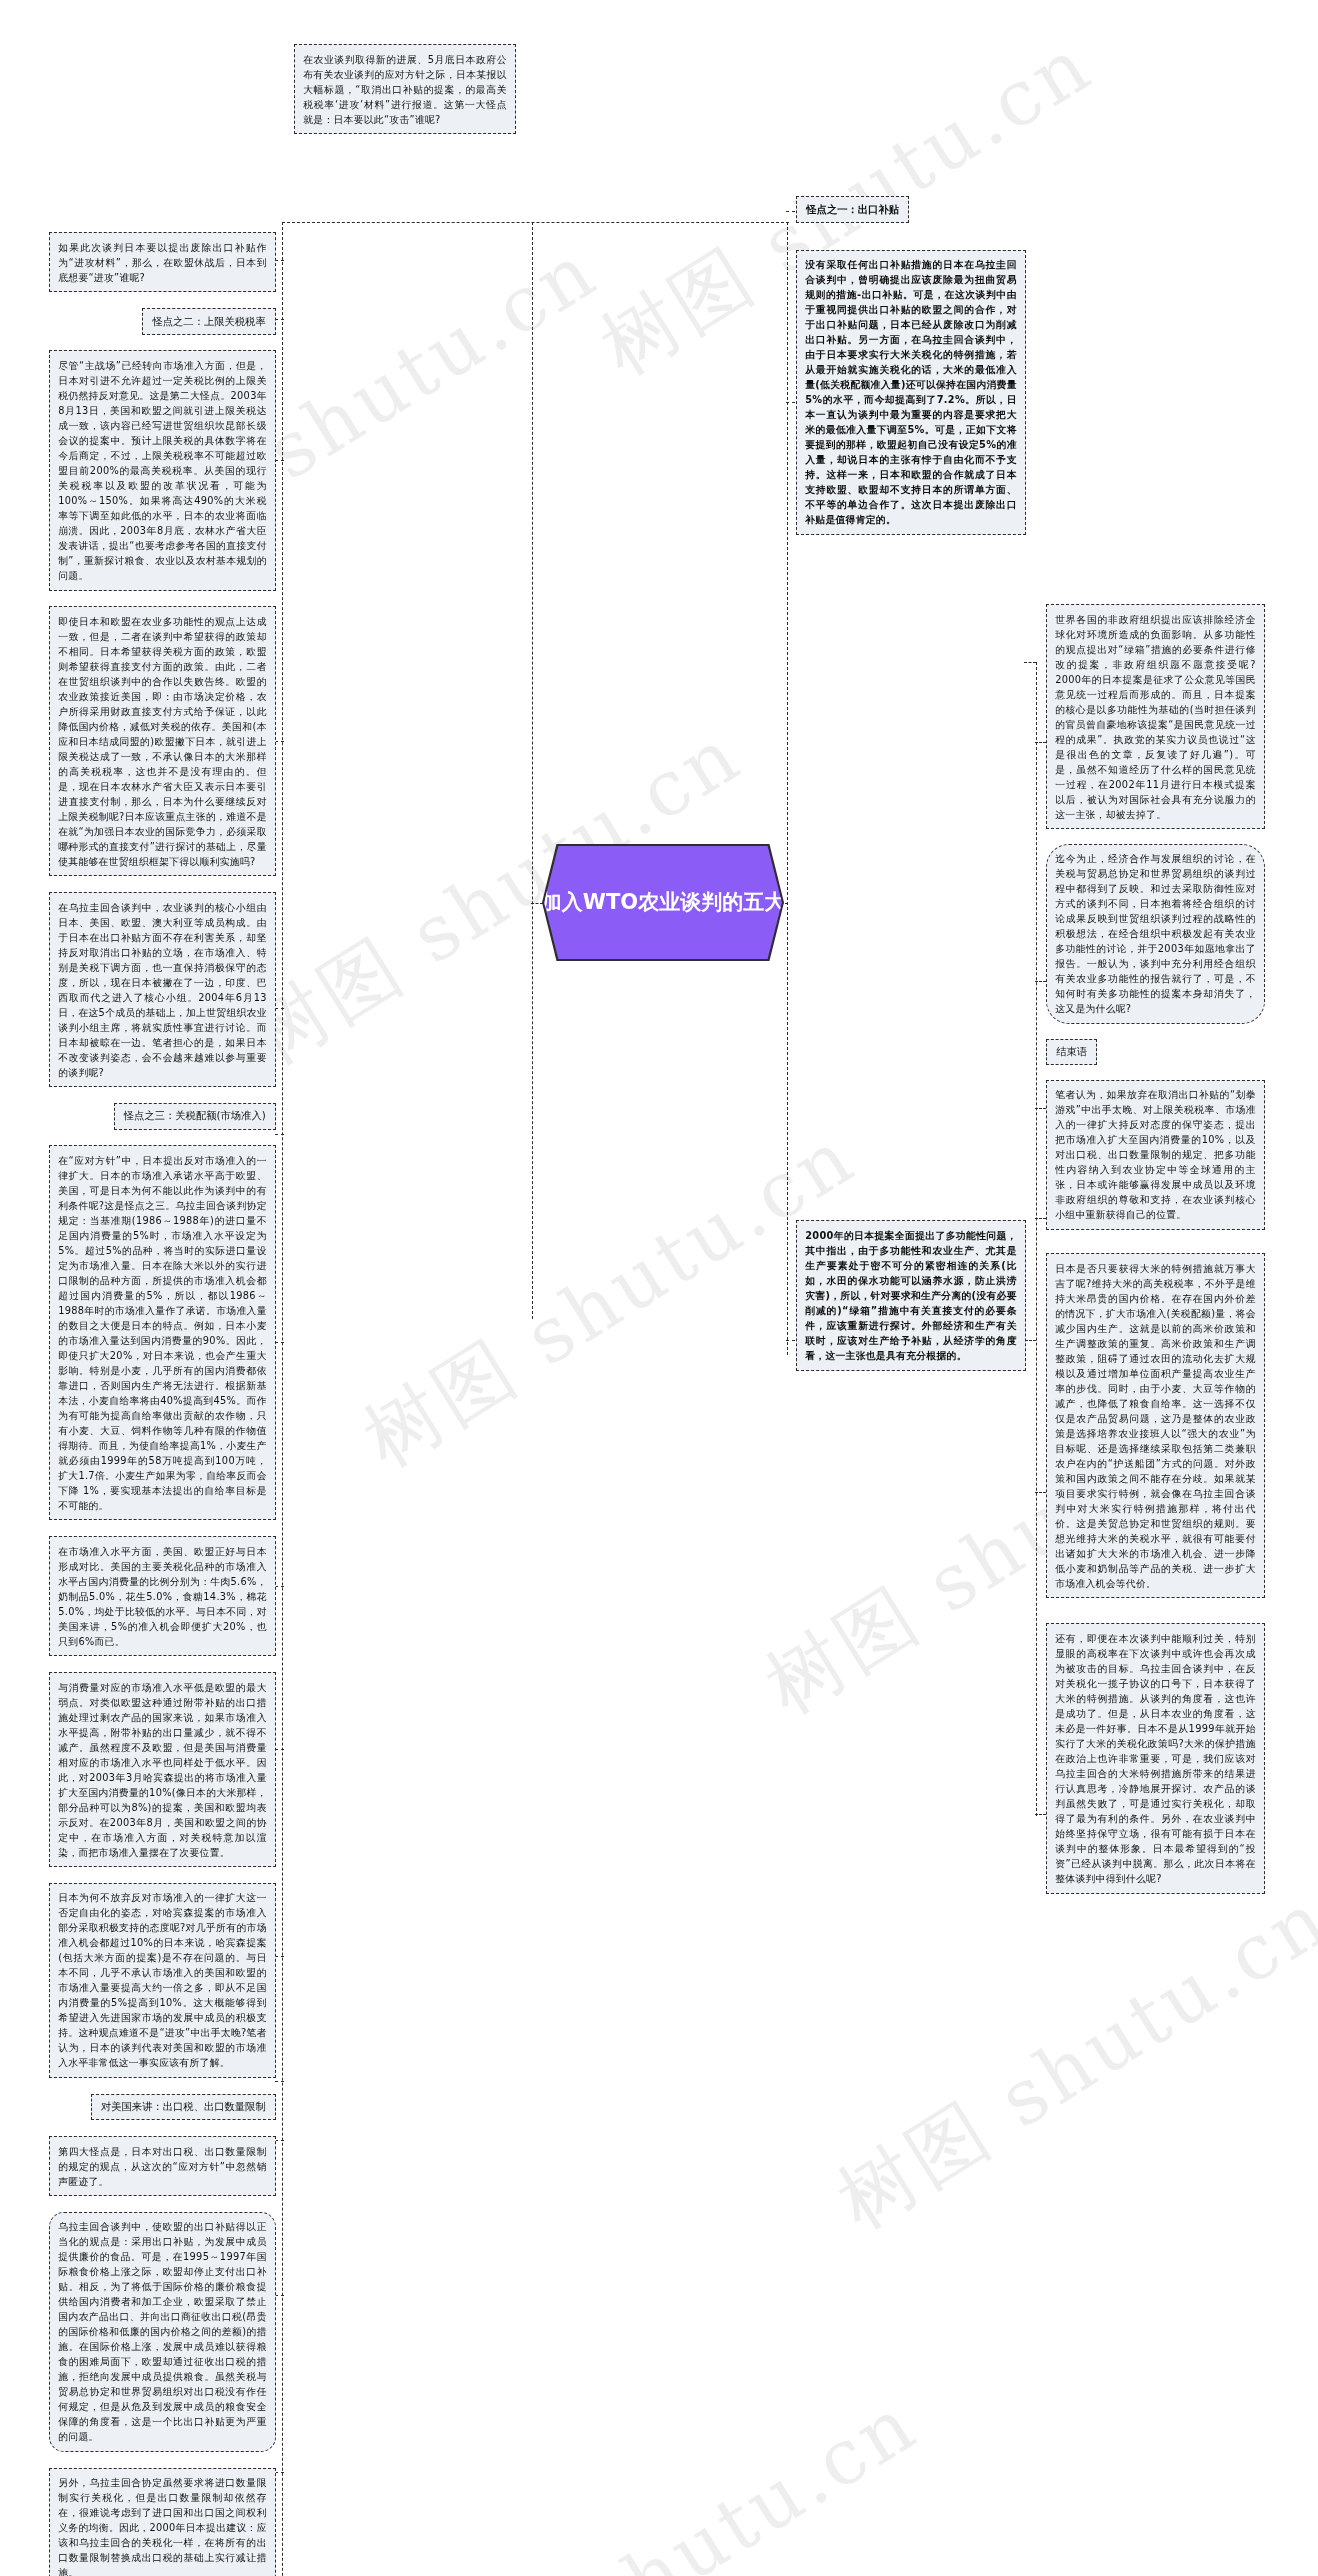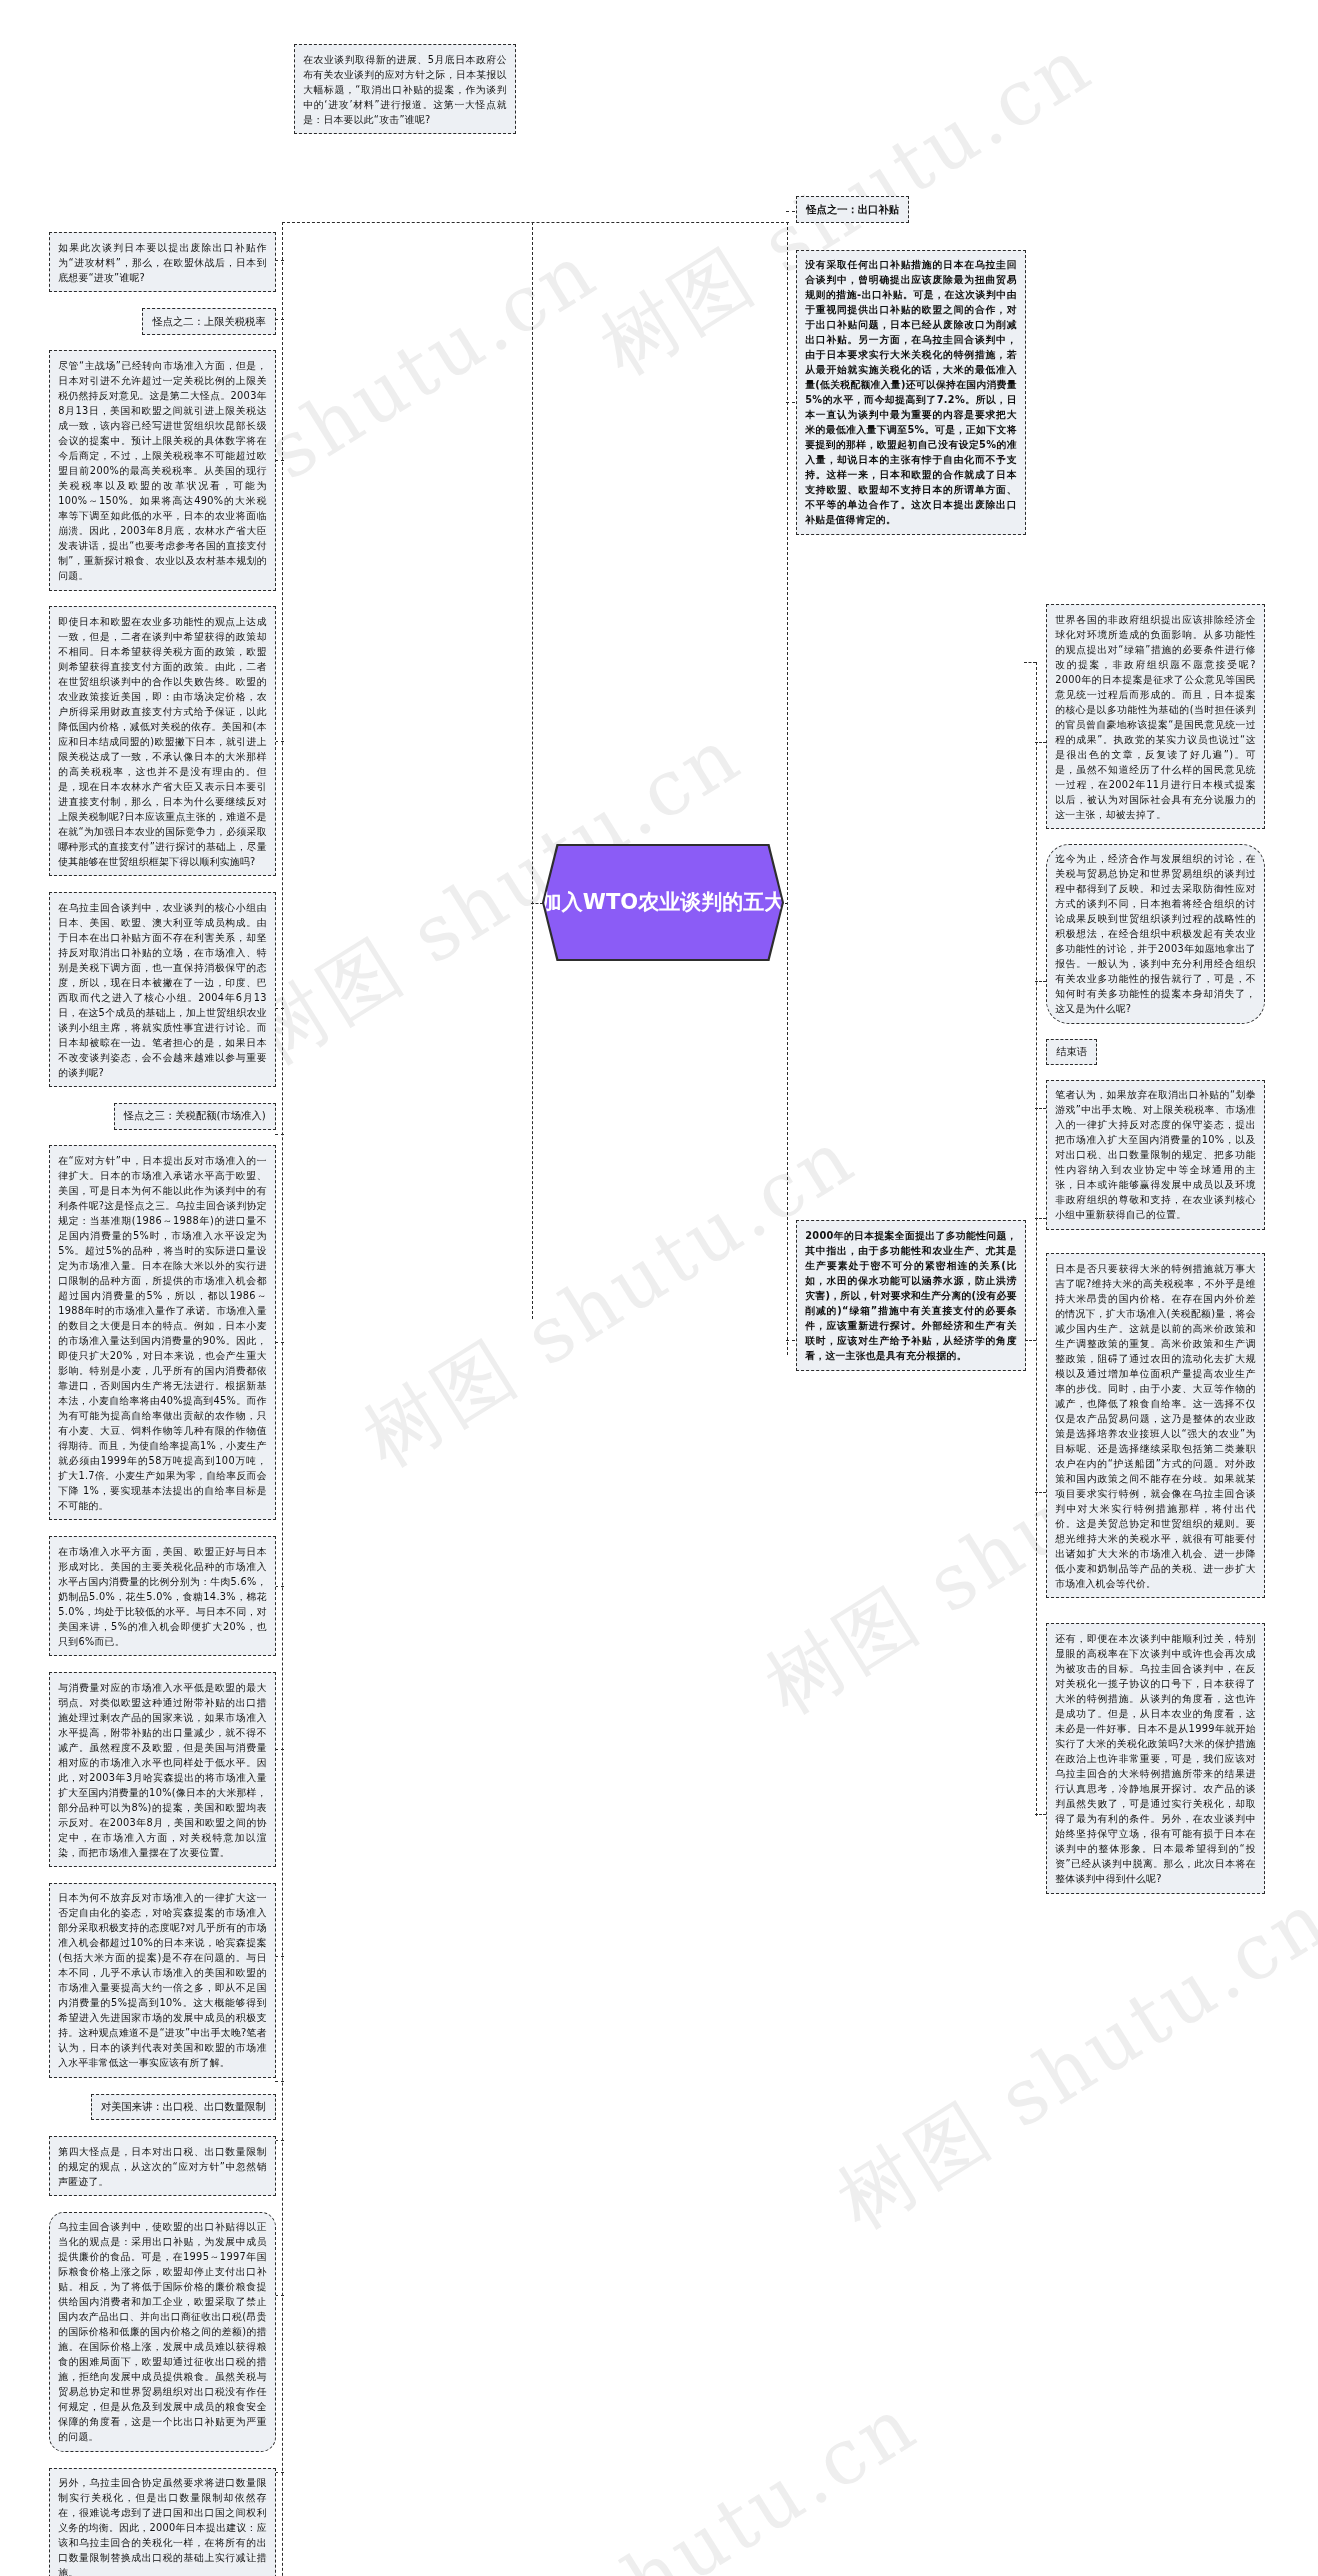--- a/index.html
+++ b/index.html
@@ -102,21 +102,21 @@
 <div class="tick" style="left:1035px;top:1814px;width:11.3px;"></div>
 
 <div id="title-node">
   <div class="inner">
     <div class="t">中国加入WTO农业谈判的</div>
     <div class="t">五大怪点</div>
   </div>
 </div>
 
 <div class="col" style="left:294px;top:44px;width:222px;">
-  <div class="tbox">在农业谈判取得新的进展、5月底日本政府公布有关农业谈判的应对方针之际，日本某报以大幅标题，“取消出口补贴的提案，作为谈判中的‘进攻’材料”进行报道。这第一大怪点就是：日本要以此“攻击”谁呢?</div>
+  <div class="tbox">在农业谈判取得新的进展、5月底日本政府公布有关农业谈判的应对方针之际，日本某报以大幅标题，“取消出口补贴的提案，的最高关税税率‘进攻’材料”进行报道。这第一大怪点就是：日本要以此“攻击”谁呢?</div>
 </div>
 
 <div class="col" style="left:49px;top:232px;width:227px;">
   <div class="tbox">如果此次谈判日本要以提出废除出口补贴作为“进攻材料”，那么，在欧盟休战后，日本到底想要“进攻”谁呢?</div>
   <div class="tlabel" style="align-self:flex-end;margin-top:15.5px;">怪点之二：上限关税税率</div>
   <div class="tbox" style="margin-top:15.5px;">尽管“主战场”已经转向市场准入方面，但是，日本对引进不允许超过一定关税比例的上限关税仍然持反对意见。这是第二大怪点。2003年8月13日，美国和欧盟之间就引进上限关税达成一致，该内容已经写进世贸组织坎昆部长级会议的提案中。预计上限关税的具体数字将在今后商定，不过，上限关税税率不可能超过欧盟目前200%的最高关税税率。从美国的现行关税税率以及欧盟的改革状况看，可能为100%～150%。如果将高达490%的大米税率等下调至如此低的水平，日本的农业将面临崩溃。因此，2003年8月底，农林水产省大臣发表讲话，提出“也要考虑参考各国的直接支付制”，重新探讨粮食、农业以及农村基本规划的问题。</div>
   <div class="tbox" style="margin-top:15.5px;">即使日本和欧盟在农业多功能性的观点上达成一致，但是，二者在谈判中希望获得的政策却不相同。日本希望获得关税方面的政策，欧盟则希望获得直接支付方面的政策。由此，二者在世贸组织谈判中的合作以失败告终。欧盟的农业政策接近美国，即：由市场决定价格，农户所得采用财政直接支付方式给予保证，以此降低国内价格，减低对关税的依存。美国和(本应和日本结成同盟的)欧盟撇下日本，就引进上限关税达成了一致，不承认像日本的大米那样的高关税税率，这也并不是没有理由的。但是，现在日本农林水产省大臣又表示日本要引进直接支付制，那么，日本为什么要继续反对上限关税制呢?日本应该重点主张的，难道不是在就“为加强日本农业的国际竞争力，必须采取哪种形式的直接支付”进行探讨的基础上，尽量使其能够在世贸组织框架下得以顺利实施吗?</div>
   <div class="tbox" style="margin-top:15.5px;">在乌拉圭回合谈判中，农业谈判的核心小组由日本、美国、欧盟、澳大利亚等成员构成。由于日本在出口补贴方面不存在利害关系，却坚持反对取消出口补贴的立场，在市场准入、特别是关税下调方面，也一直保持消极保守的态度，所以，现在日本被撇在了一边，印度、巴西取而代之进入了核心小组。2004年6月13日，在这5个成员的基础上，加上世贸组织农业谈判小组主席，将就实质性事宜进行讨论。而日本却被晾在一边。笔者担心的是，如果日本不改变谈判姿态，会不会越来越难以参与重要的谈判呢?</div>
   <div class="tlabel" style="align-self:flex-end;margin-top:15.5px;">怪点之三：关税配额(市场准入)</div>
   <div class="tbox" style="margin-top:15.5px;">在“应对方针”中，日本提出反对市场准入的一律扩大。日本的市场准入承诺水平高于欧盟、美国，可是日本为何不能以此作为谈判中的有利条件呢?这是怪点之三。乌拉圭回合谈判协定规定：当基准期(1986～1988年)的进口量不足国内消费量的5%时，市场准入水平设定为5%。超过5%的品种，将当时的实际进口量设定为市场准入量。日本在除大米以外的实行进口限制的品种方面，所提供的市场准入机会都超过国内消费量的5%，所以，都以1986～1988年时的市场准入量作了承诺。市场准入量的数目之大便是日本的特点。例如，日本小麦的市场准入量达到国内消费量的90%。因此，即使只扩大20%，对日本来说，也会产生重大影响。特别是小麦，几乎所有的国内消费都依靠进口，否则国内生产将无法进行。根据新基本法，小麦自给率将由40%提高到45%。而作为有可能为提高自给率做出贡献的农作物，只有小麦、大豆、饲料作物等几种有限的作物值得期待。而且，为使自给率提高1%，小麦生产就必须由1999年的58万吨提高到100万吨，扩大1.7倍。小麦生产如果为零，自给率反而会下降 1%，要实现基本法提出的自给率目标是不可能的。</div>

